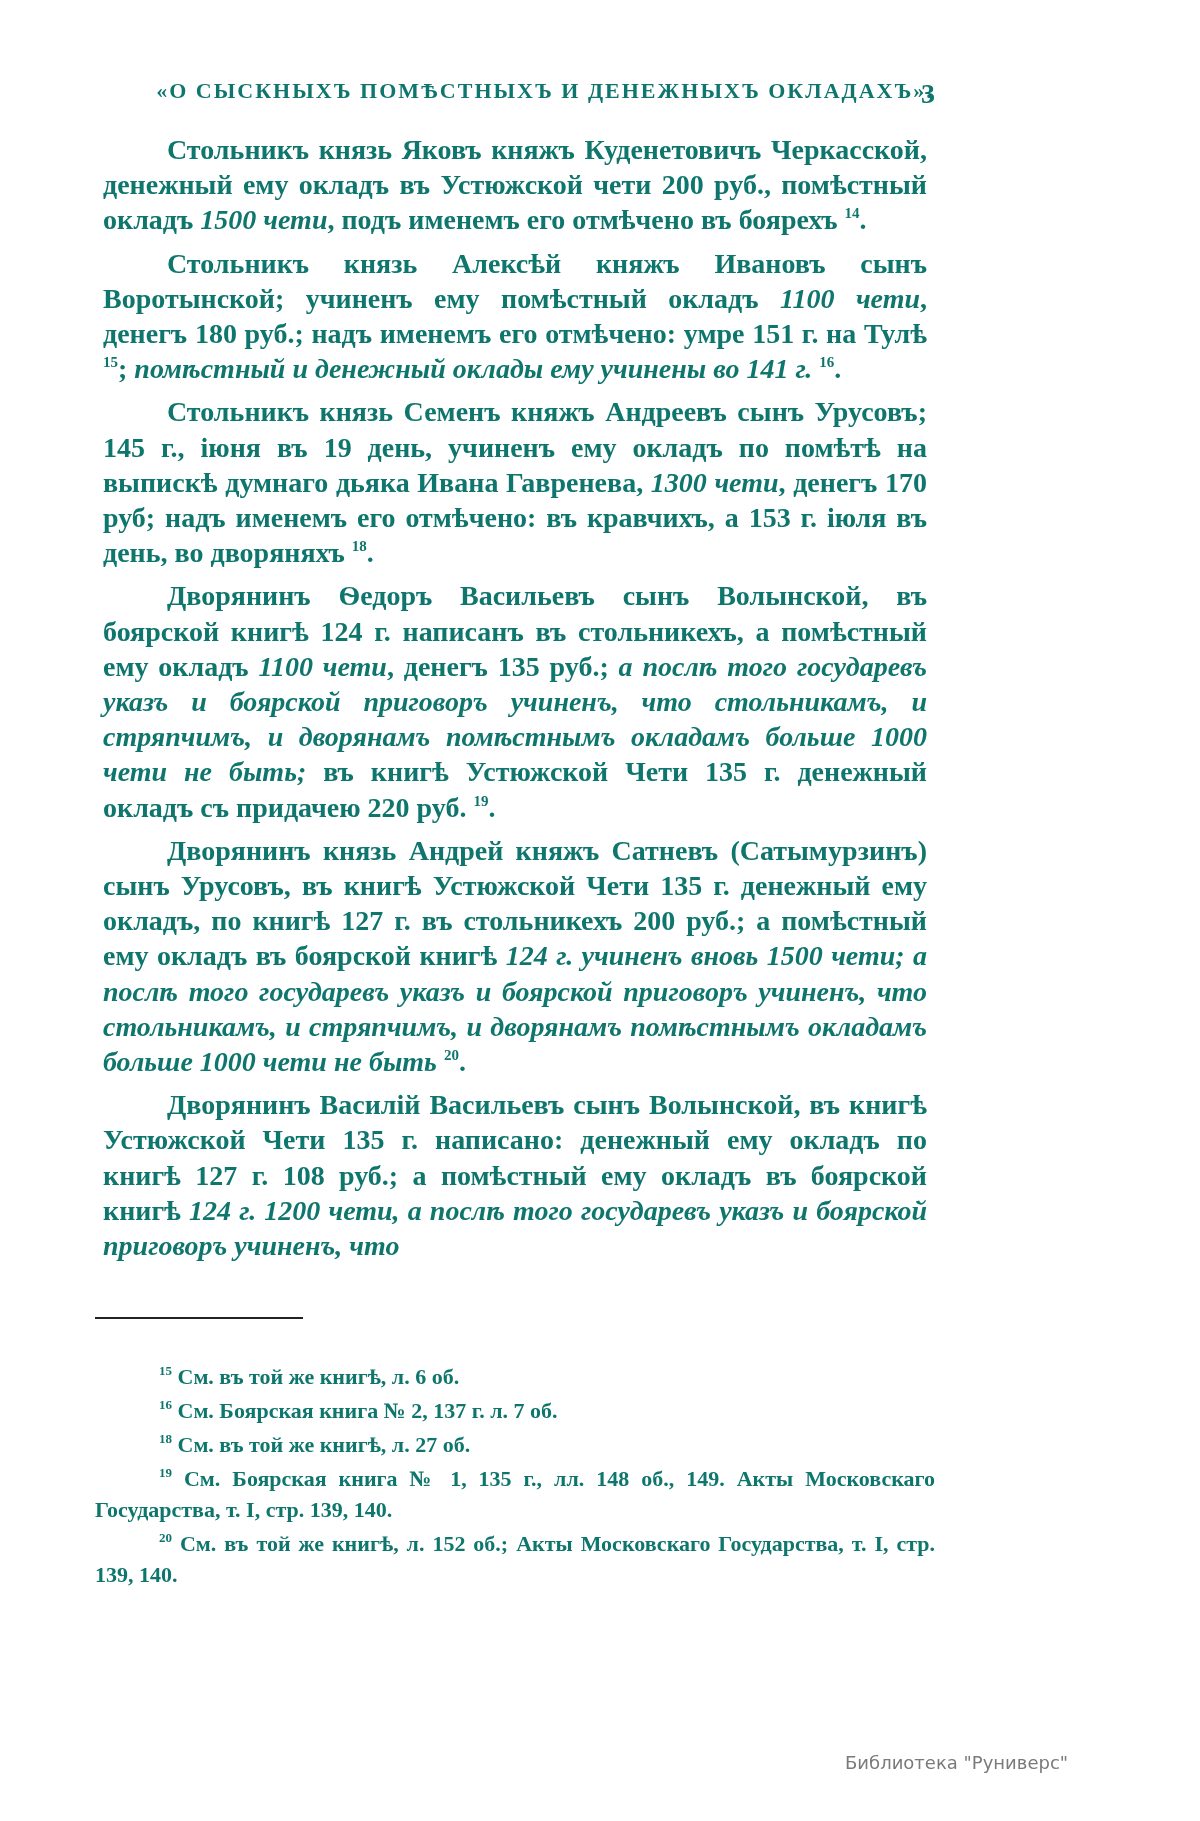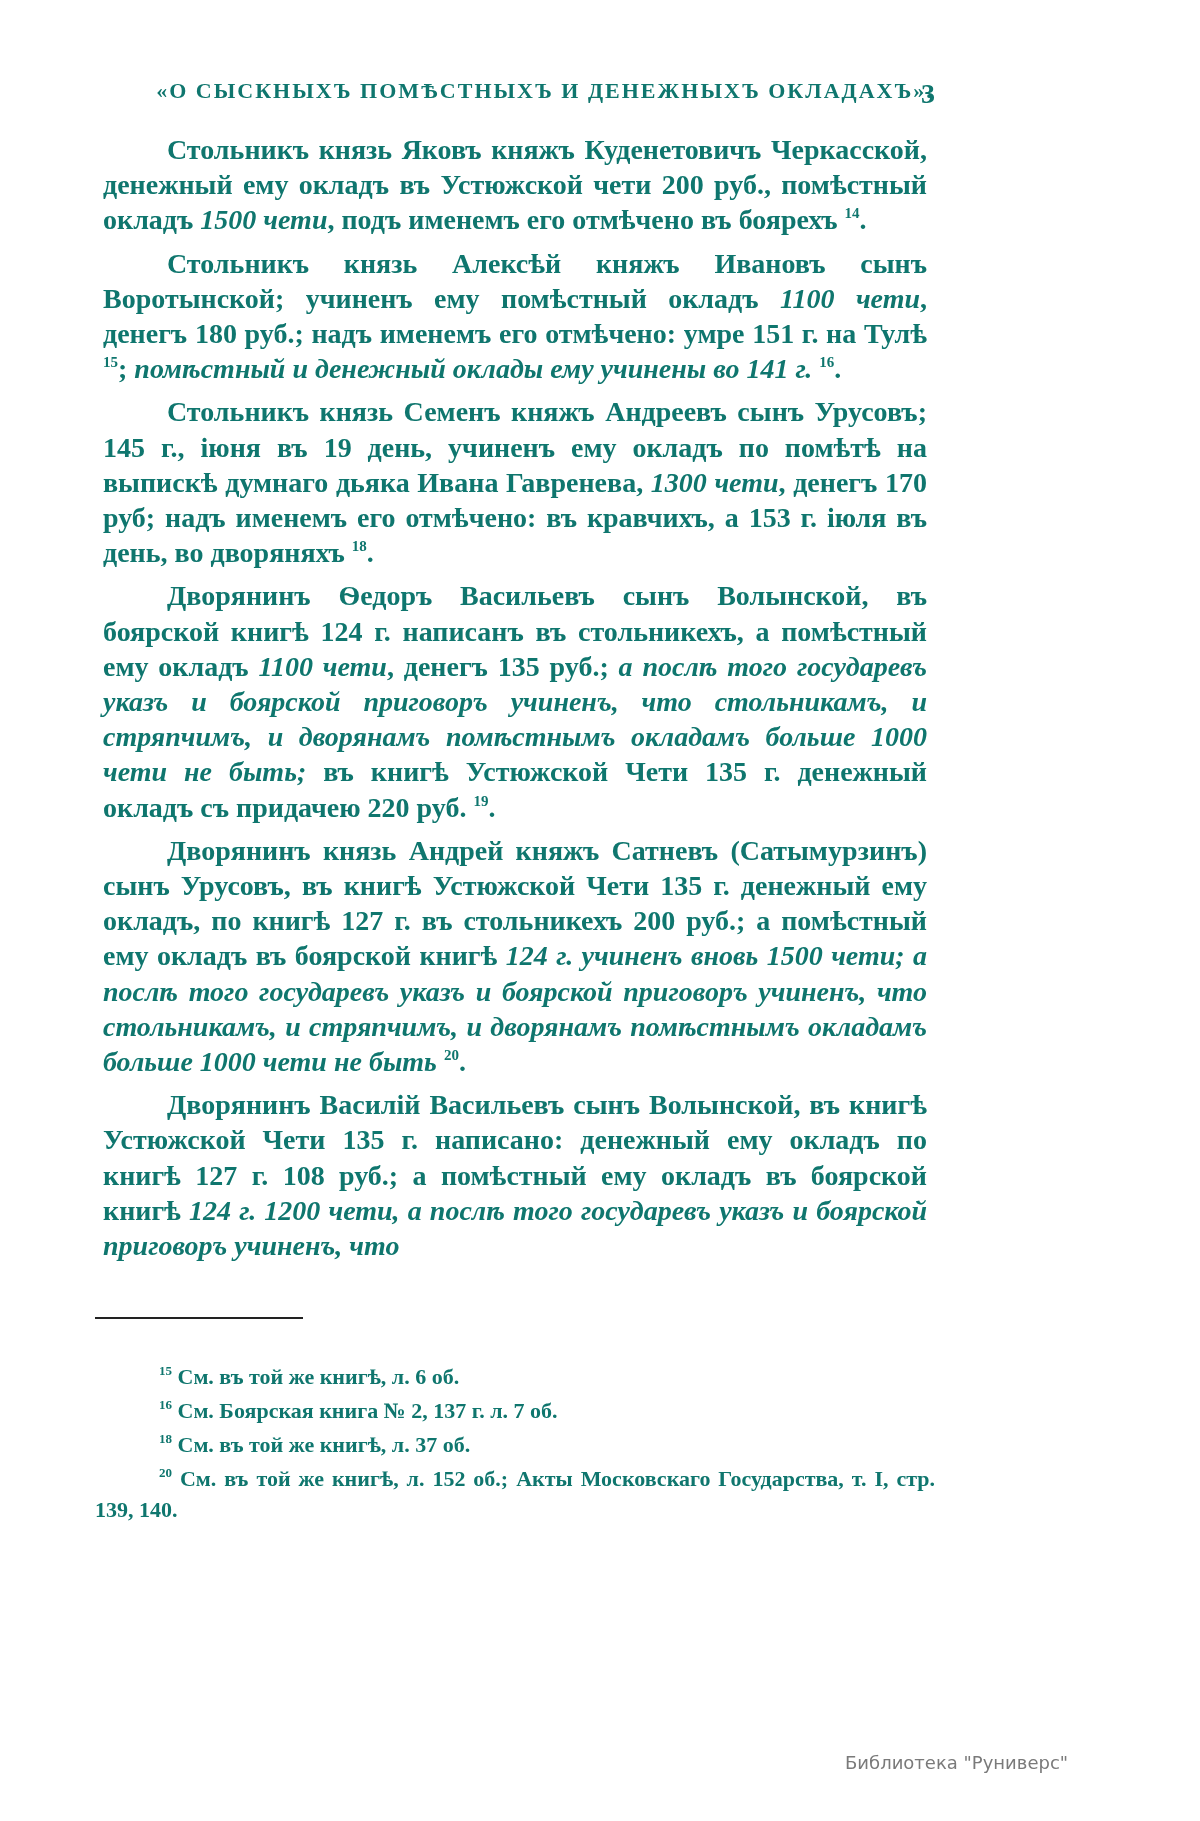--- a/index.html
+++ b/index.html
@@ -45,18 +45,19 @@
       <p><span>Дворянинъ Ѳедоръ Васильевъ сынъ Волынской, въ боярской книгѣ 124 г. написанъ въ стольникехъ, а помѣстный ему окладъ </span><i>1100 чети</i><span>, денегъ 135 руб.; </span><i>а послѣ того государевъ указъ и боярской приговоръ учиненъ, что стольникамъ, и стряпчимъ, и дворянамъ помѣстнымъ окладамъ больше 1000 чети не быть;</i><span> въ книгѣ Устюжской Чети 135 г. денежный окладъ съ придачею 220 руб. </span><sup>19</sup><span>.</span></p>
       <p><span>Дворянинъ князь Андрей княжъ Сатневъ (Сатымурзинъ) сынъ Урусовъ, въ книгѣ Устюжской Чети 135 г. денежный ему окладъ, по книгѣ 127 г. въ стольникехъ 200 руб.; а помѣстный ему окладъ въ боярской книгѣ </span><i>124 г. учиненъ вновь 1500 чети; а послѣ того государевъ указъ и боярской приговоръ учиненъ, что стольникамъ, и стряпчимъ, и дворянамъ помѣстнымъ окладамъ больше 1000 чети не быть</i><span> </span><sup>20</sup><span>.</span></p>
       <p><span>Дворянинъ Василій Васильевъ сынъ Волынской, въ книгѣ Устюжской Чети 135 г. написано: денежный ему окладъ по книгѣ 127 г. 108 руб.; а помѣстный ему окладъ въ боярской книгѣ </span><i>124 г. 1200 чети, а послѣ того государевъ указъ и боярской приговоръ учиненъ, что</i></p>
     </div>
 
   <div class="rule"></div>
 
   <div class="footnotes" id="footnotes">
       <p><sup>15</sup><span> См. въ той же книгѣ, л. 6 об.</span></p>
       <p><sup>16</sup><span> См. Боярская книга № 2, 137 г. л. 7 об.</span></p>
-      <p><sup>18</sup><span> См. въ той же книгѣ, л. 37 об.</span></p>
+      <p><sup>18</sup><span> См. въ той же книгѣ, л. 27 об.</span></p>
+      <p><sup>19</sup><span> См. Боярская книга № 1, 135 г., лл. 148 об., 149. Акты Московскаго Государства, т. I, стр. 139, 140.</span></p>
       <p><sup>20</sup><span> См. въ той же книгѣ, л. 152 об.; Акты Московскаго Государства, т. I, стр. 139, 140.</span></p>
     </div>
 </div>
 
 <div class="watermark">Библиотека "Руниверс"</div>
 
 </body></html>

